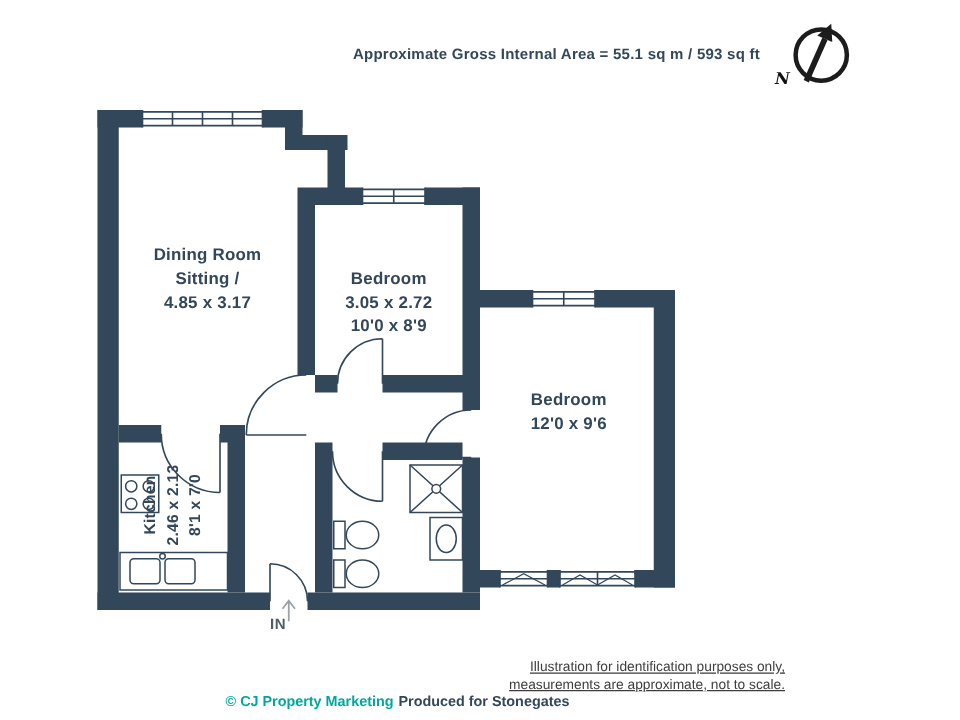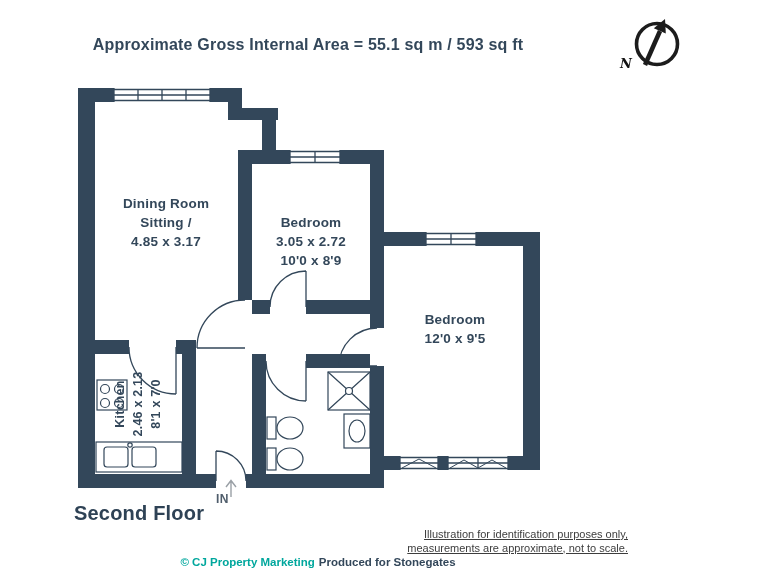--- a/index.html
+++ b/index.html
@@ -2,22 +2,22 @@
 <html><head>
 <meta charset="utf-8">
 <style>
   html,body{margin:0;padding:0;background:#ffffff;}
   .page{
     position:relative;width:768px;height:576px;background:#ffffff;overflow:hidden;
     font-family:"Liberation Sans", sans-serif;color:#33475a;
   }
   .abs{position:absolute;}
   .header-text{
-    top:36px;left:8px;width:600px;text-align:center;
-    font-size:16px;font-weight:600;letter-spacing:.2px;color:#33475a;
+    top:36px;left:8px;width:600px;text-align:right;
+    font-size:12px;font-weight:600;letter-spacing:.2px;color:#33475a;
   }
   .room-label{
     text-align:center;line-height:19px;font-size:13.5px;font-weight:600;
     letter-spacing:.2px;color:#33475a;
   }
   .room-label span{display:block;}
   .sitting-label{top:194px;left:96px;width:140px;}
   .bedroom1-label{top:213px;left:253px;width:116px;}
   .bedroom2-label{top:310px;left:396px;width:118px;}
   .kitchen-label{
@@ -146,32 +146,31 @@
   </div>
 
   <div class="abs room-label bedroom1-label">
     <span>Bedroom</span>
     <span>3.05 x 2.72</span>
     <span>10'0 x 8'9</span>
   </div>
 
   <div class="abs room-label bedroom2-label">
     <span>Bedroom</span>
-    <span>12'0 x 9'5</span>
+    <span>12'0 x 9'6</span>
   </div>
 
   <div class="abs room-label kitchen-label">
     <span>Kitchen</span>
     <span>2.46 x 2.13</span>
     <span>8'1 x 7'0</span>
   </div>
 
   <div class="abs in-label">IN</div>
 
-  <div class="abs floor-title">Second Floor</div>
 
   <div class="abs disclaimer">
     <span style="display:block">Illustration for identification purposes only,</span>
     <span style="display:block">measurements are approximate, not to scale.</span>
   </div>
 
   <div class="abs footer-line">
     <span class="copyright">© CJ Property Marketing</span><span class="produced">Produced for Stonegates</span>
   </div>
 

